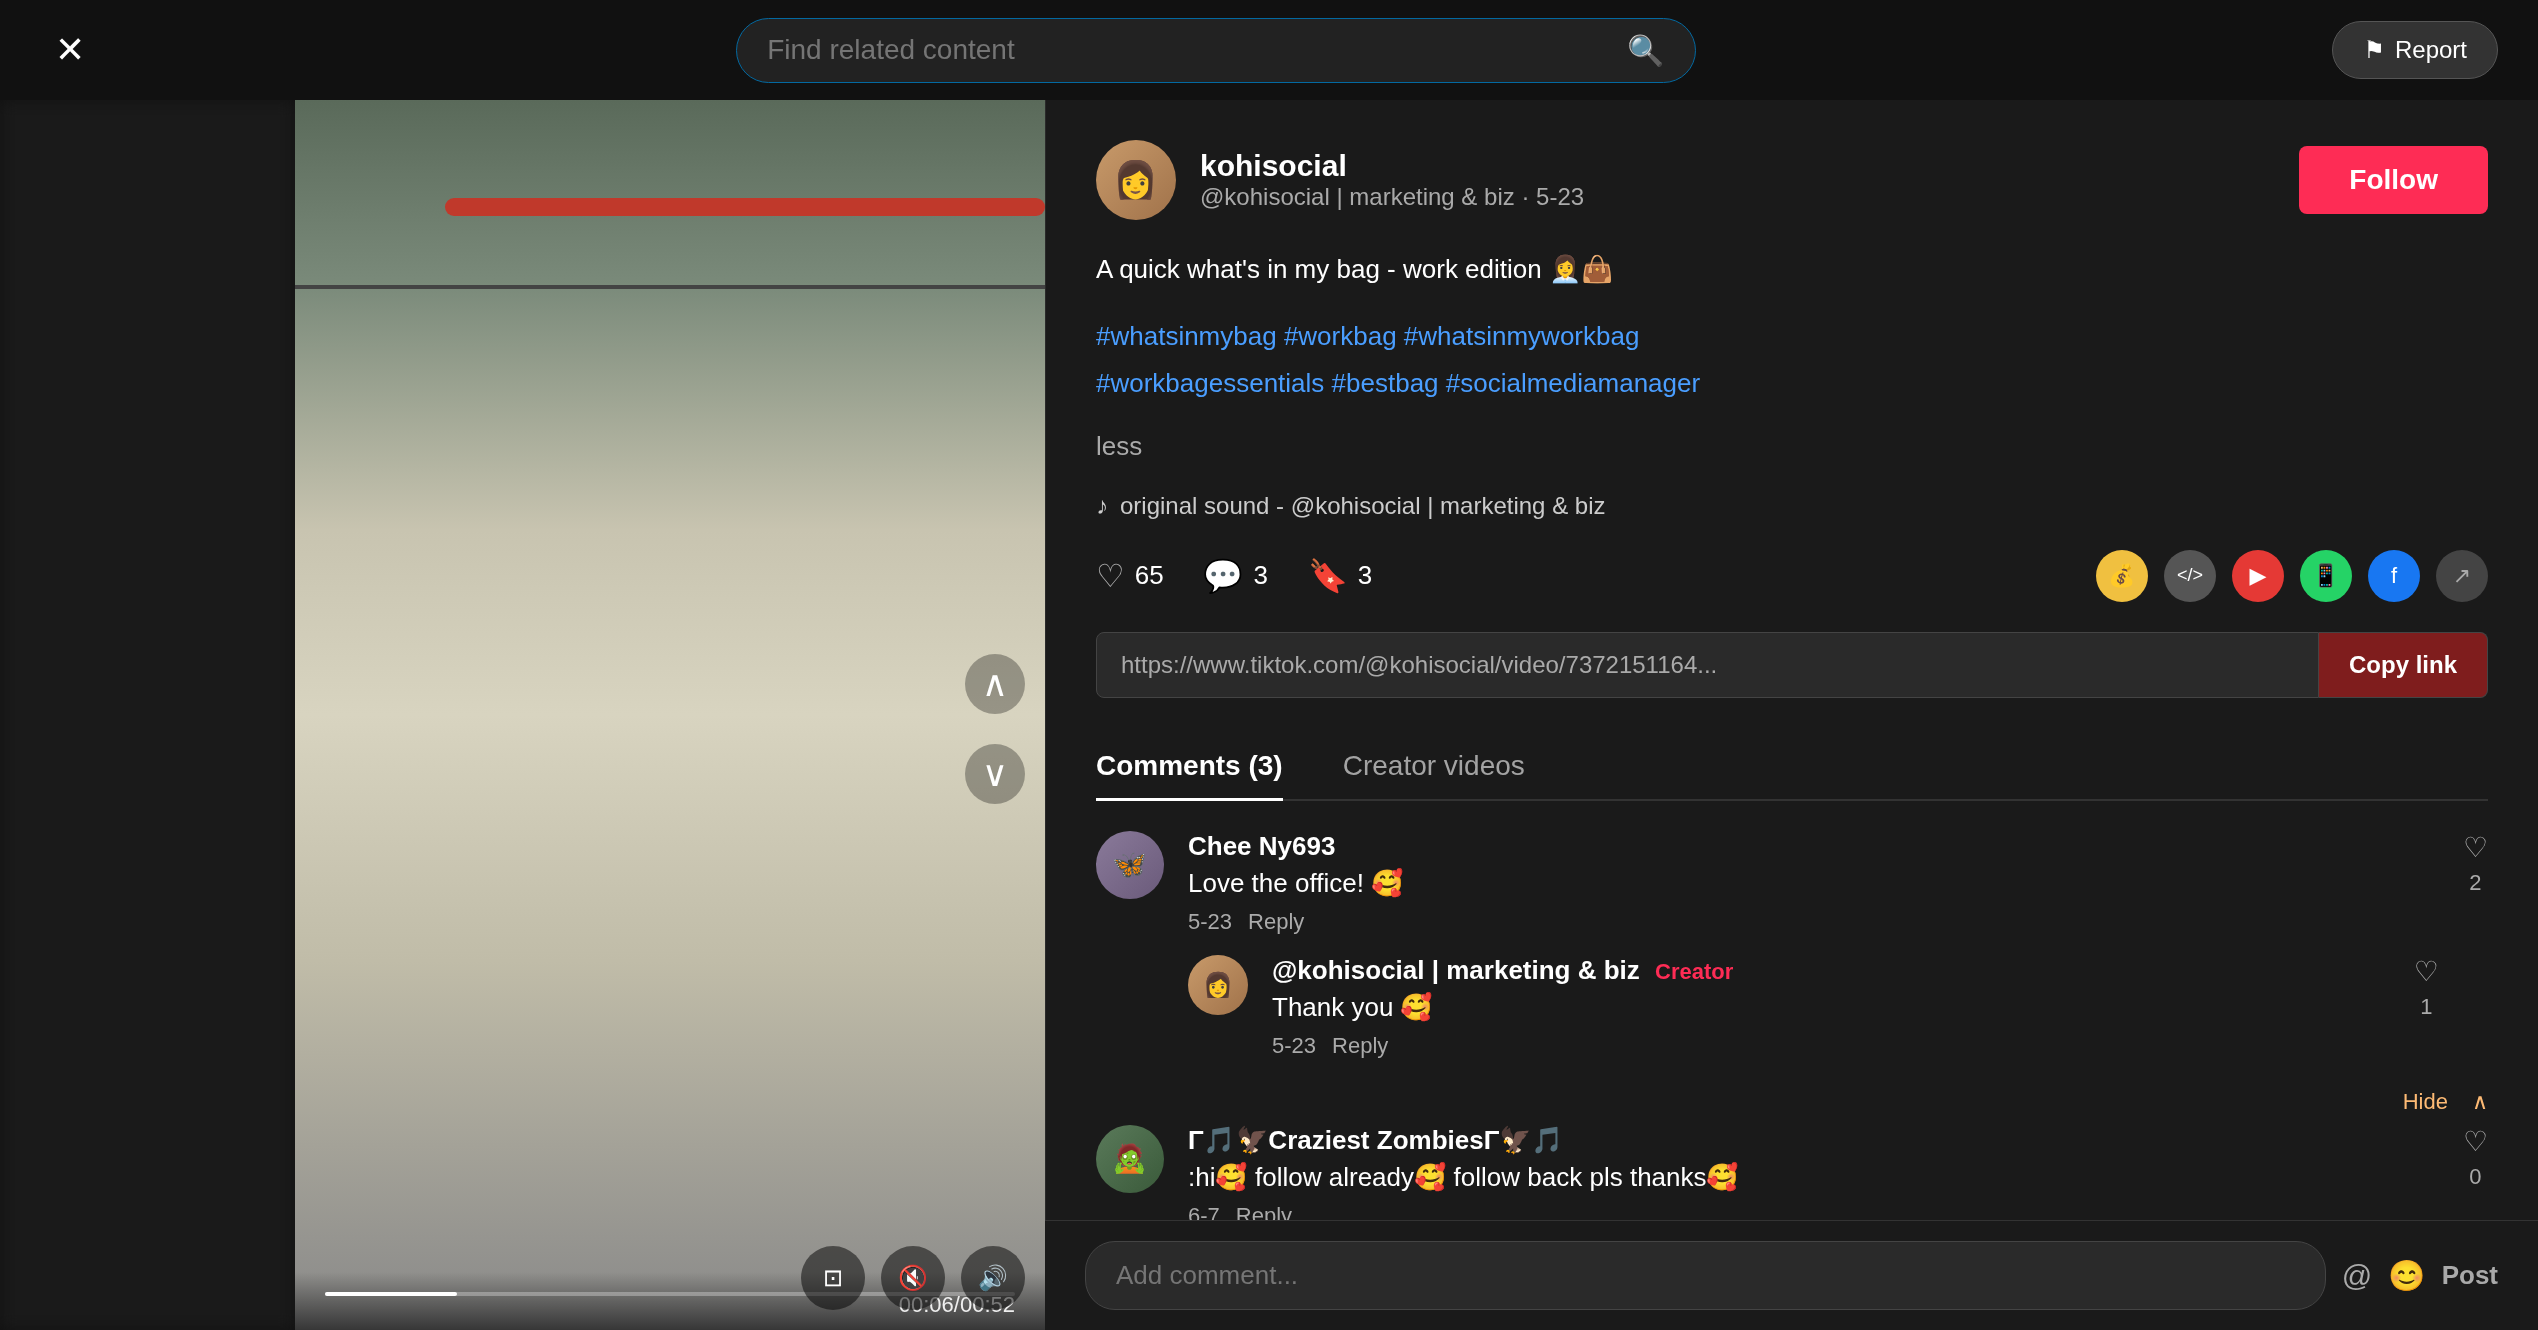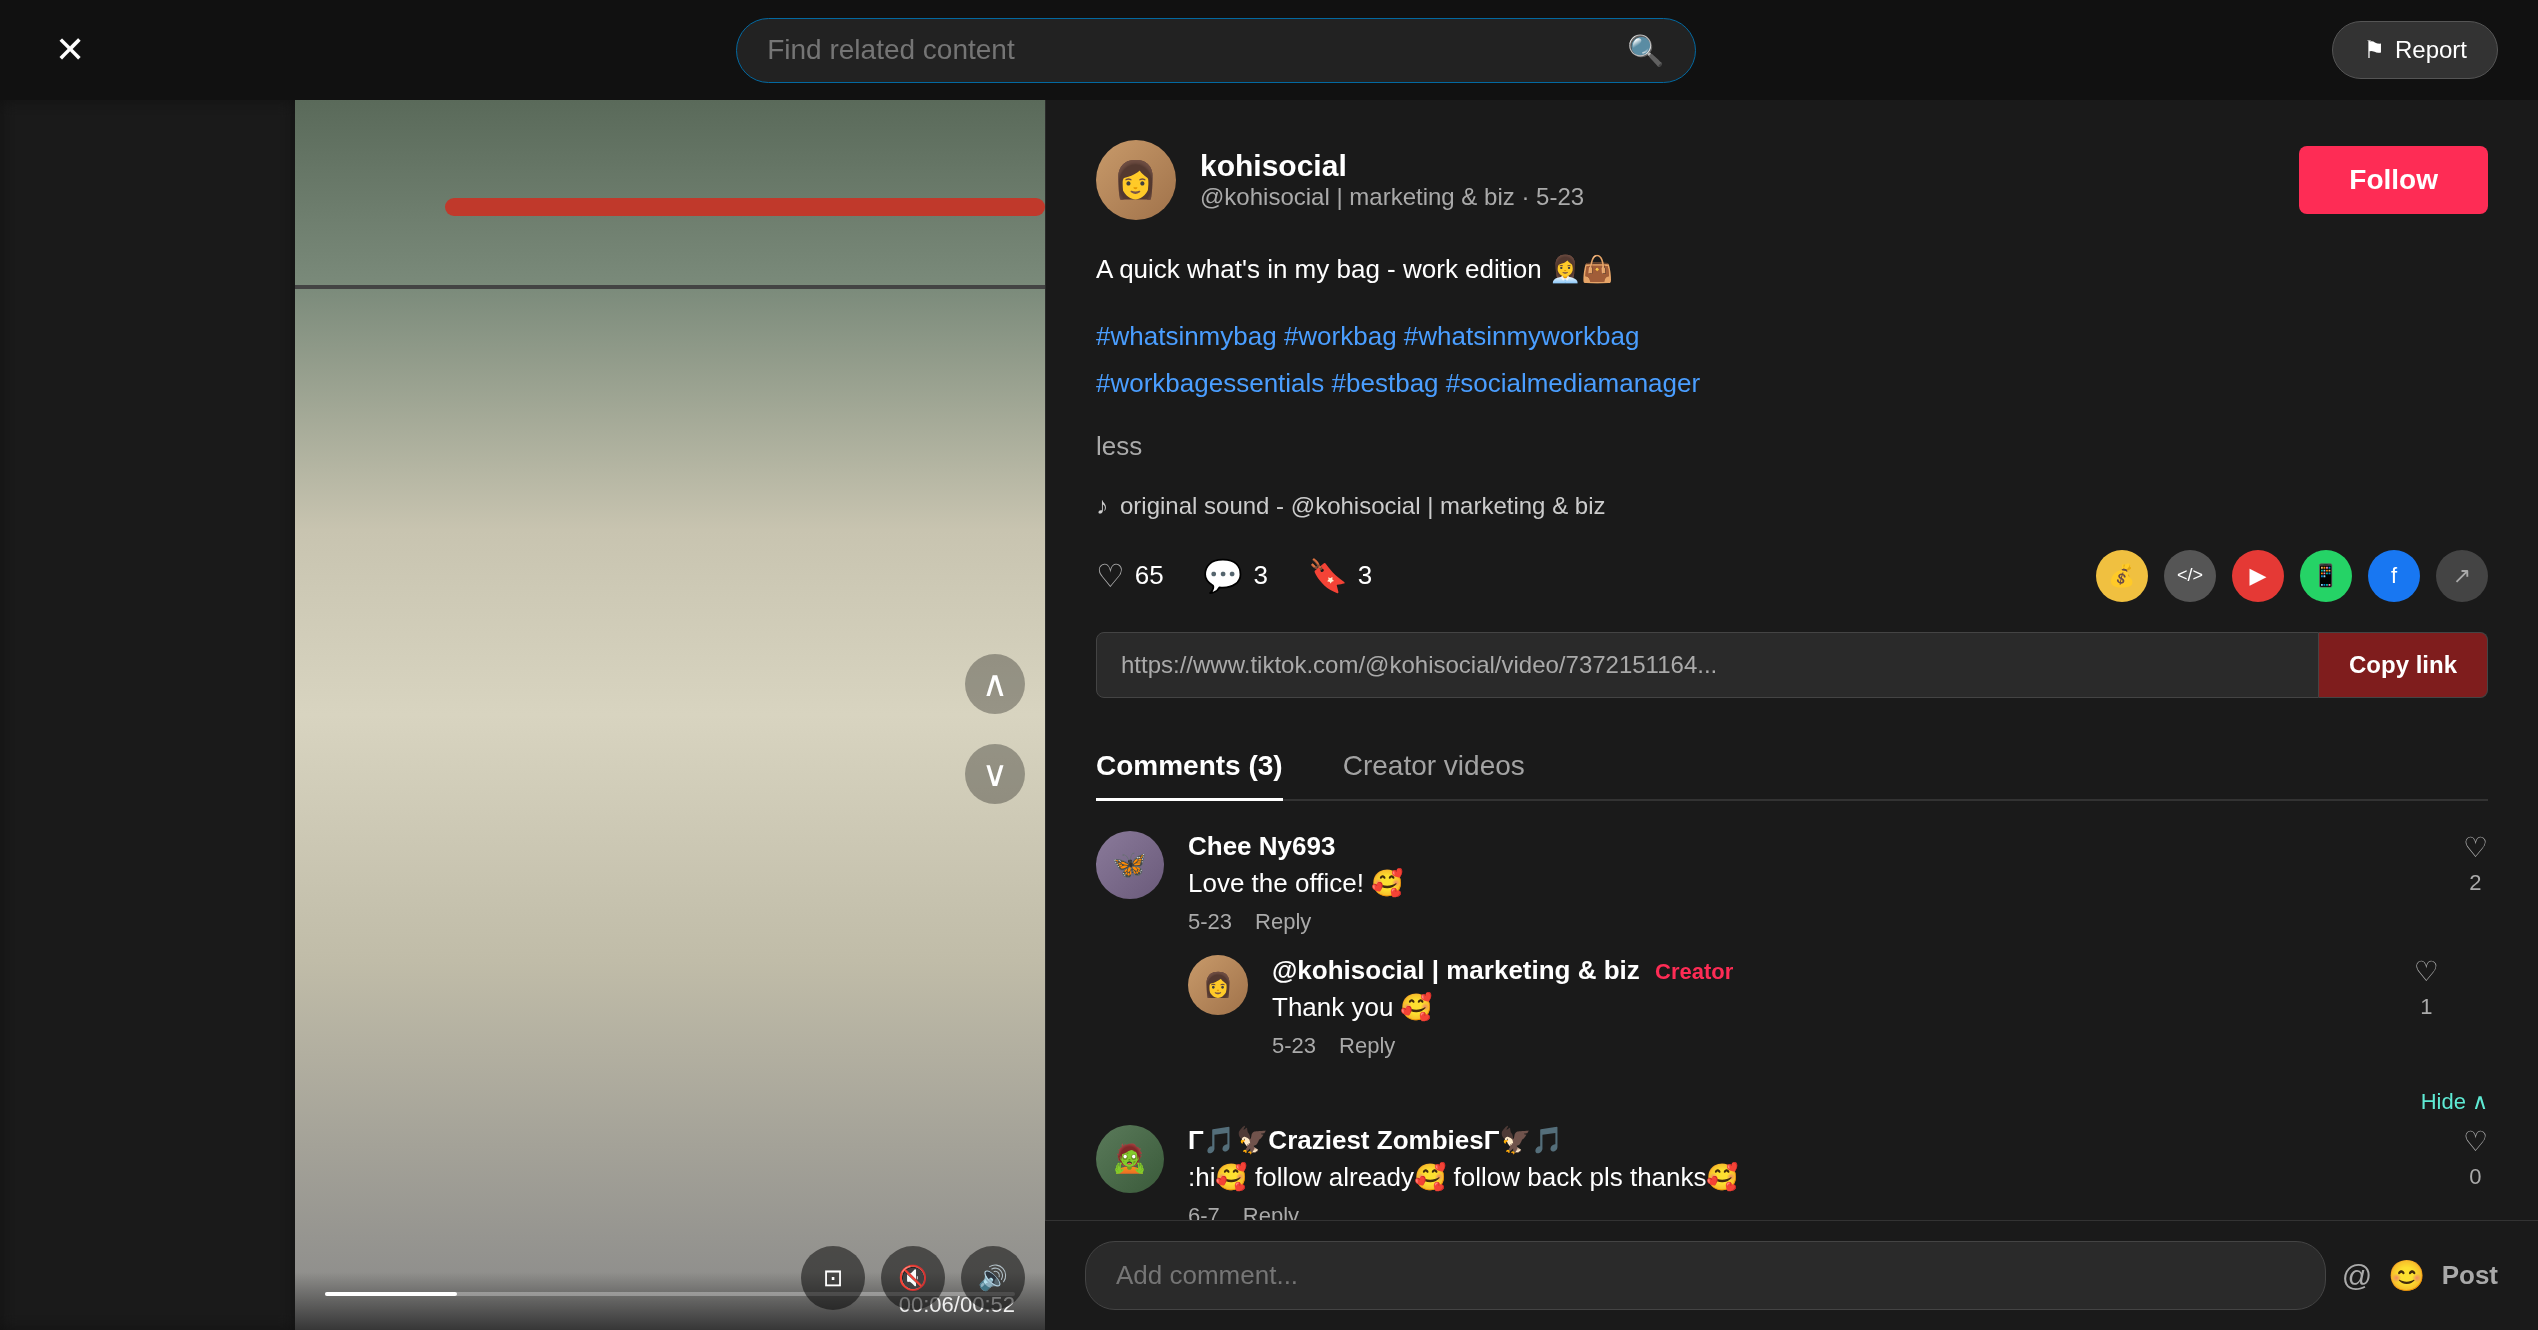--- a/index.html
+++ b/index.html
@@ -413,21 +413,21 @@
       margin-bottom: 6px;
     }
     .comment-text {
       font-size: 26px;
       color: #fff;
       margin-bottom: 10px;
     }
     .comment-meta {
       display: flex;
       align-items: center;
-      gap: 23px;
+      gap: 16px;
       font-size: 22px;
       color: #aaa;
     }
     .reply-btn {
       color: #aaa;
       cursor: pointer;
       font-size: 22px;
       background: none;
       border: none;
     }
@@ -466,28 +466,28 @@
       align-items: center;
       justify-content: center;
       font-size: 24px;
     }
     .creator-badge {
       color: #fe2c55;
       font-size: 22px;
       margin-left: 8px;
     }
     .hide-btn {
-      color: #5eead4;
+      color: #fdba74;
       font-size: 22px;
       cursor: pointer;
       background: none;
       border: none;
       display: flex;
       align-items: center;
-      gap: 6px;
+      gap: 24px;
     }
     .hide-row {
       display: flex;
       justify-content: flex-end;
       margin-bottom: 10px;
     }
 
     
     .comment-avatar-2 {
       width: 68px;

